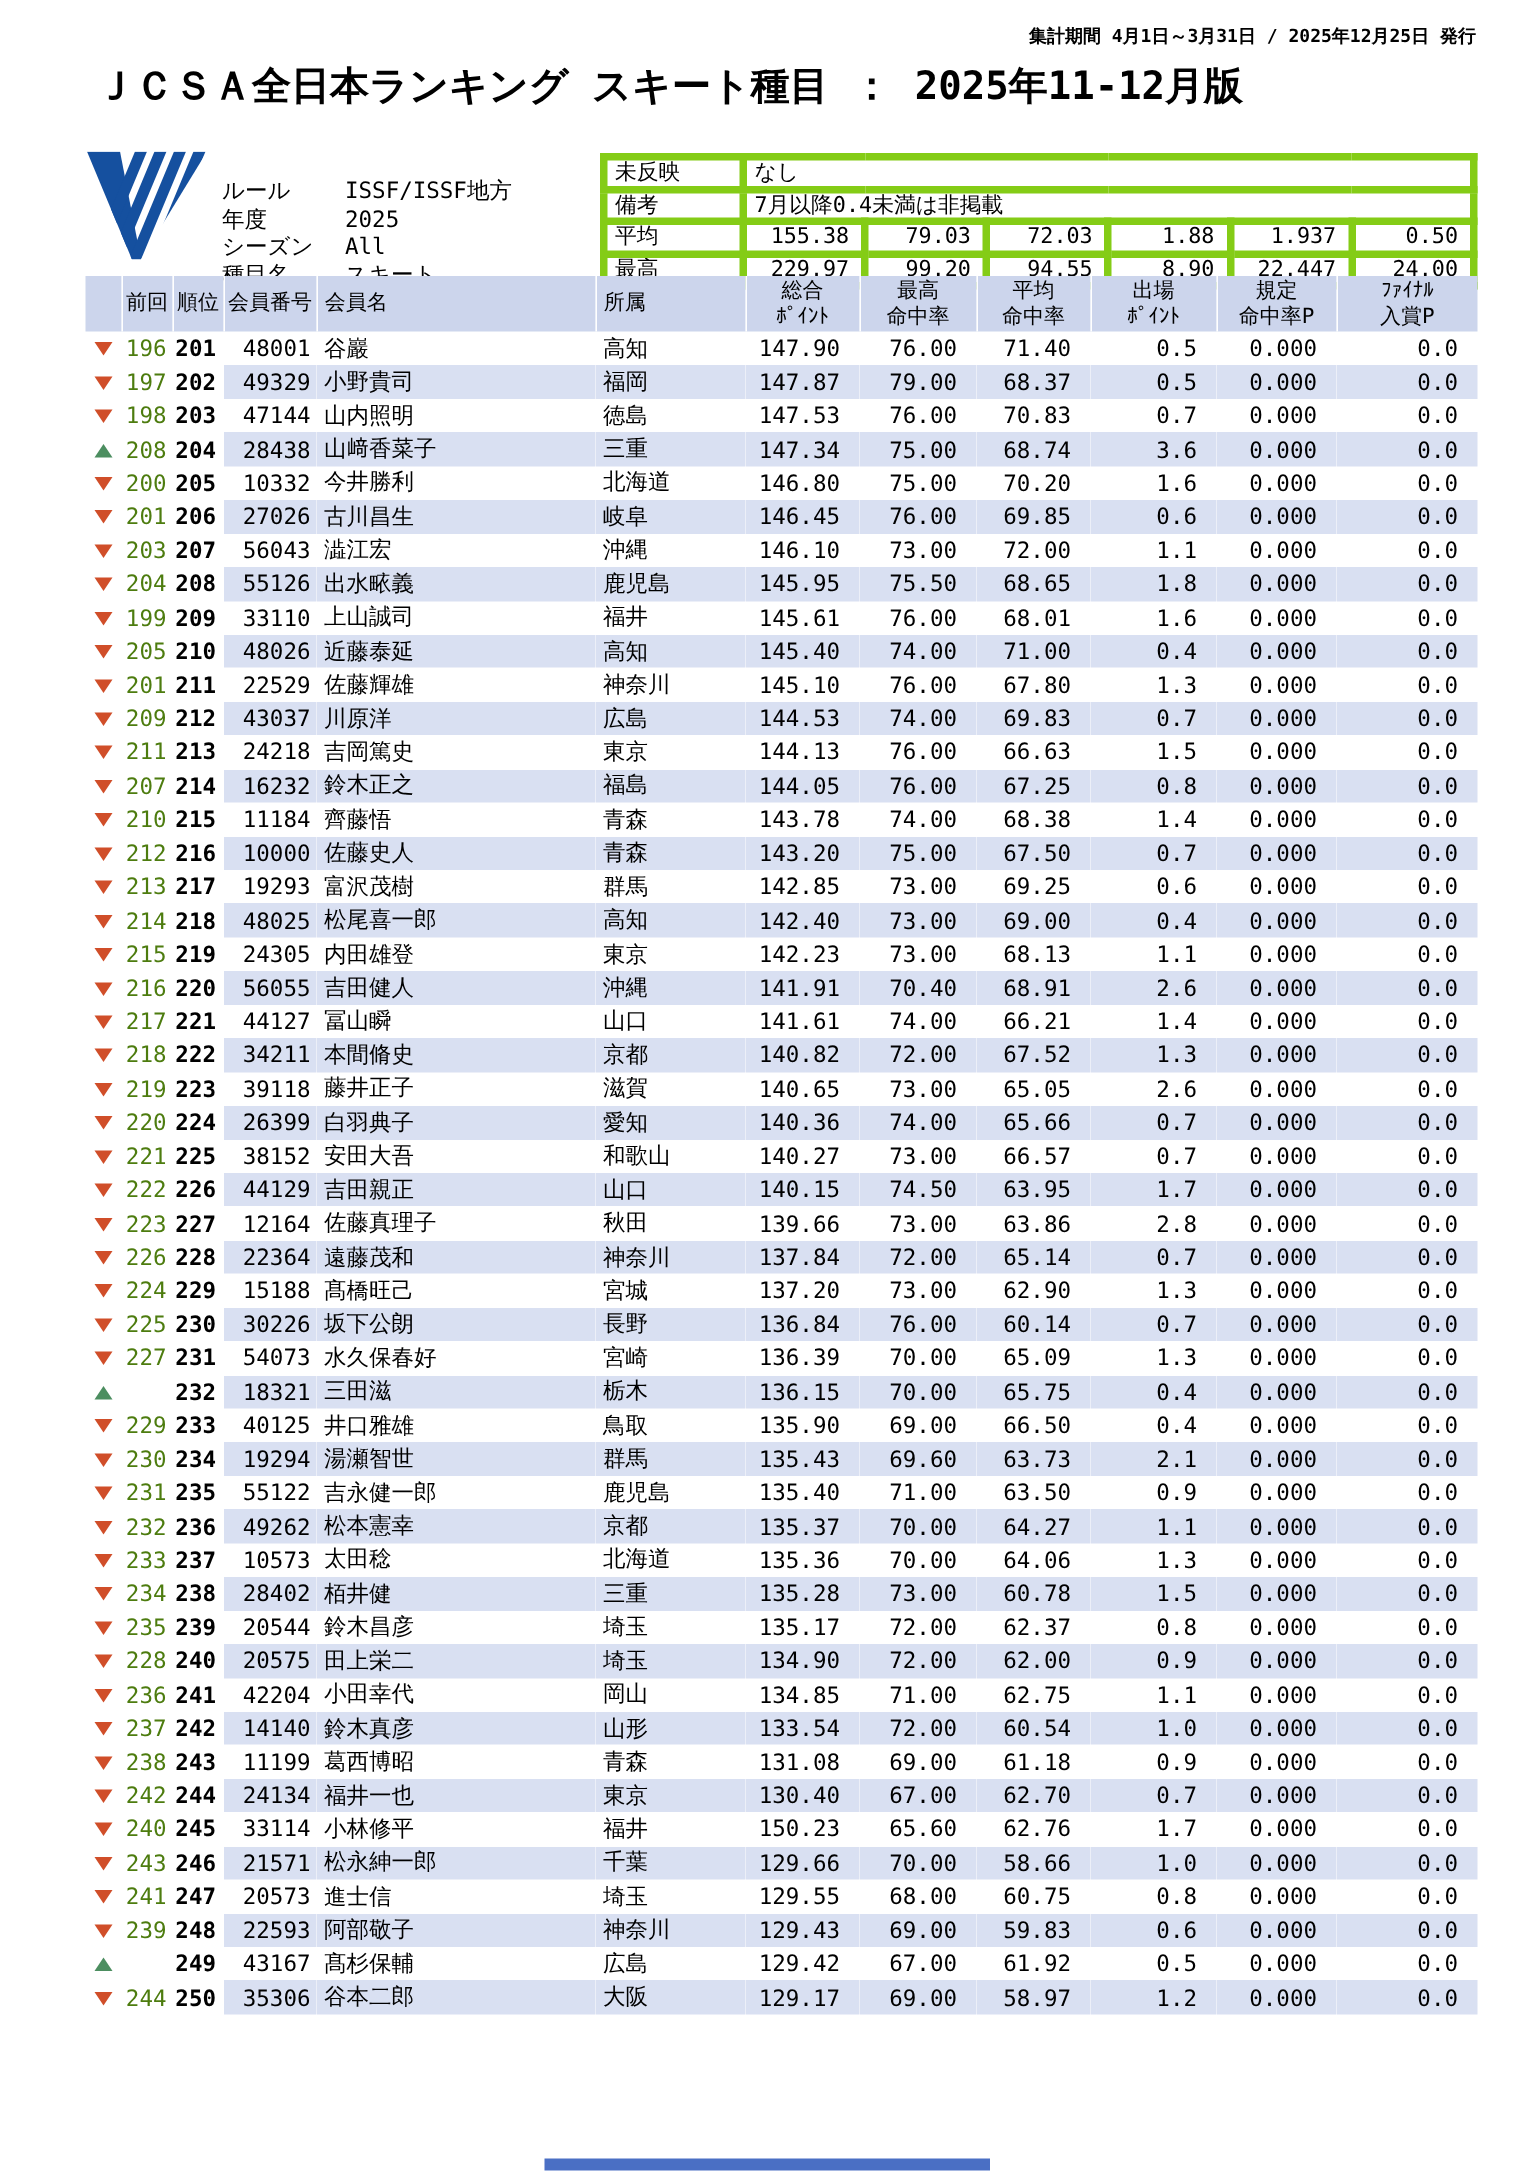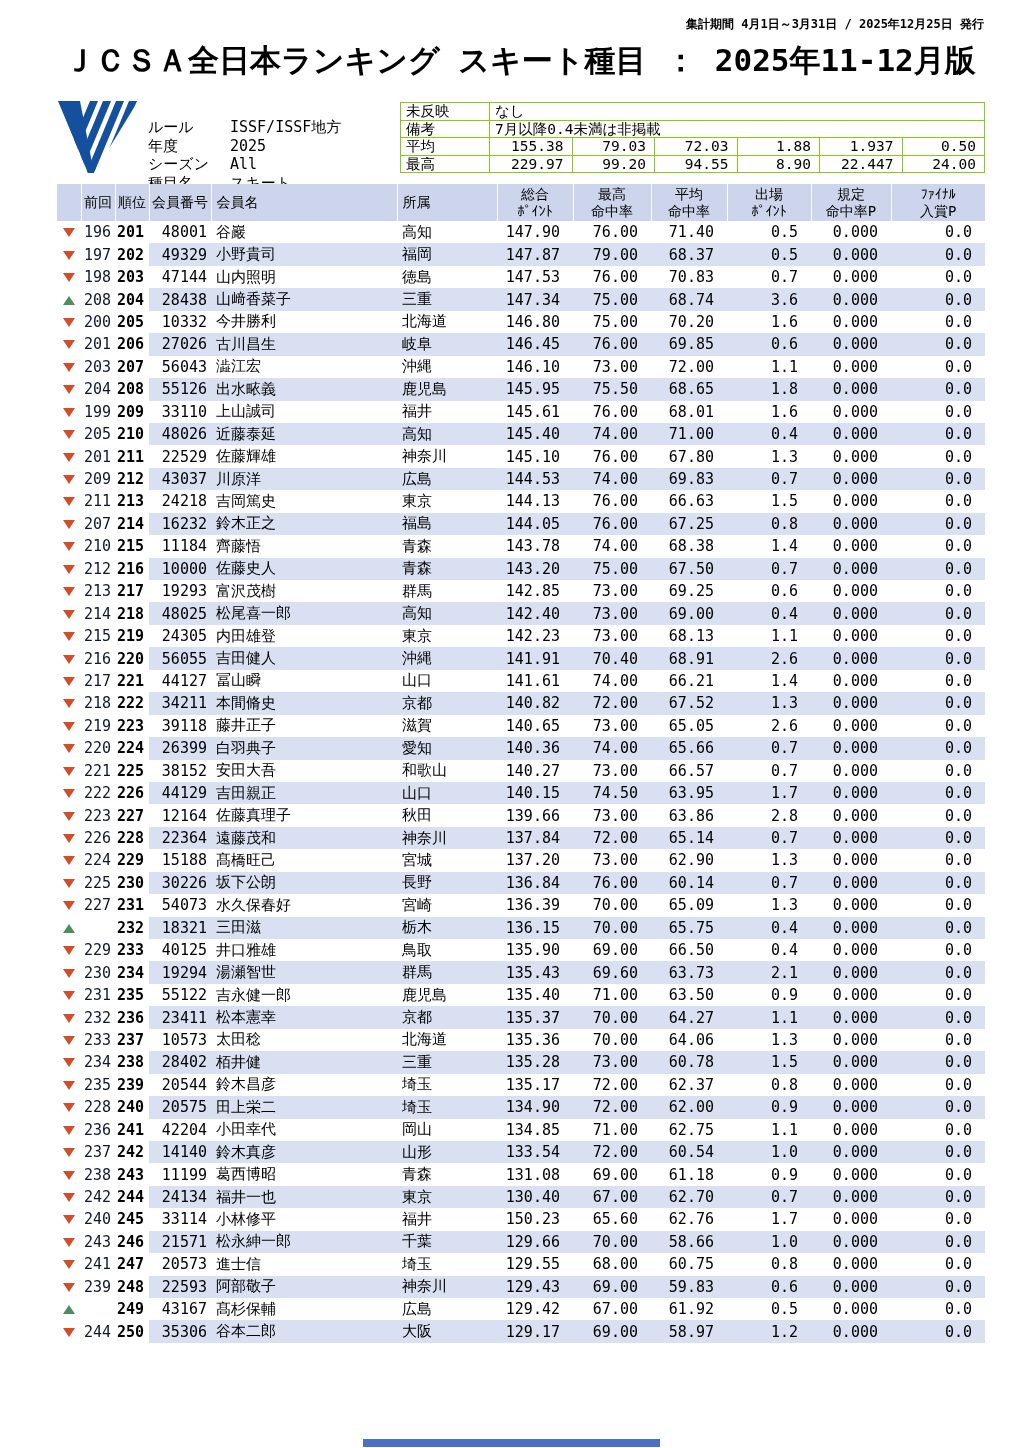--- a/index.html
+++ b/index.html
@@ -1,43 +1,43 @@
 <!DOCTYPE html>
 <html><head>
 <meta charset="utf-8">
 <style>
   html,body{margin:0;padding:0;background:#fff;}
   body{font-family:"DejaVu Sans Mono","Liberation Sans",sans-serif;color:#000;}
   .page{position:relative;width:1024px;height:1448px;background:#fff;overflow:hidden;}
 
   .issue-info{position:absolute;top:16px;right:40px;font-size:12px;font-weight:bold;letter-spacing:0;}
-  .title{position:absolute;top:40px;left:64px;margin:0;font-size:31px;font-weight:bold;white-space:nowrap;}
+  .title{position:absolute;top:40px;left:64px;margin:0;font-size:26px;font-weight:bold;white-space:nowrap;}
 
   .logo{position:absolute;left:58px;top:100px;width:80px;height:74px;}
 
   .meta{position:absolute;left:148px;top:118px;font-size:15px;line-height:18.5px;}
   .meta .mrow{white-space:nowrap;}
   .meta .ml{display:inline-block;width:82px;}
   .meta .mv{display:inline-block;}
 
   table{border-collapse:collapse;}
   .summary{position:absolute;left:400px;top:102px;width:585px;font-size:14.5px;table-layout:fixed;}
-  .summary td{border:1px solid #84cc16;height:16.5px;line-height:16px;padding:0 5px;overflow:hidden;white-space:nowrap;}
+  .summary td{border:5px solid #84cc16;height:16.5px;line-height:16px;padding:0 5px;overflow:hidden;white-space:nowrap;}
   .summary .slabel{width:78px;}
   .summary .sval{text-align:right;padding-right:8px;}
   .summary .sval-wide{text-align:left;}
 
   .ranking{position:absolute;left:57px;top:184px;width:928px;font-size:15px;table-layout:fixed;}
   .ranking th{background:#ccd5ec;font-weight:normal;font-size:14px;line-height:17px;height:37px;
               vertical-align:middle;text-align:center;white-space:pre-line;border-left:1px solid #fff;padding:0;}
   .ranking th:first-child{border-left:none;}
   .ranking td{height:22.45px;padding:0;vertical-align:middle;white-space:nowrap;overflow:hidden;}
   .ranking th.al,.ranking td.nm,.ranking td.pref{text-align:left;padding-left:5px;}
   .ranking td.g{text-align:center;}
-  .ranking td.prev{text-align:right;padding-right:4px;color:#0f172a;}
+  .ranking td.prev{text-align:right;padding-right:4px;color:#4d7c0f;}
   .ranking td.rank{text-align:right;padding-right:5px;font-weight:bold;}
   .ranking td.mem{text-align:right;padding-right:4px;}
   .ranking td.num{text-align:right;padding-right:13px;}
   .ranking tr.striped td.sh{background:#d9e0f2;}
 
   .tri{display:inline-block;width:0;height:0;}
   .tri.down{border-left:6.5px solid transparent;border-right:6.5px solid transparent;border-top:9px solid #d04e29;}
   .tri.up{border-left:6.5px solid transparent;border-right:6.5px solid transparent;border-bottom:9px solid #4c8e60;}
 
   .footer-bar{position:absolute;left:363px;top:1439px;width:297px;height:8px;background:#4a6fc4;}
@@ -628,21 +628,21 @@
           <td class="num sh">71.00</td>
           <td class="num sh">63.50</td>
           <td class="num sh">0.9</td>
           <td class="num sh">0.000</td>
           <td class="num sh">0.0</td>
         </tr>
         <tr class="striped">
           <td class="g"><span class="tri down"></span></td>
           <td class="prev">232</td>
           <td class="rank">236</td>
-          <td class="mem sh">23411</td>
+          <td class="mem sh">49262</td>
           <td class="nm sh">松本憲幸</td>
           <td class="pref sh">京都</td>
           <td class="num sh">135.37</td>
           <td class="num sh">70.00</td>
           <td class="num sh">64.27</td>
           <td class="num sh">1.1</td>
           <td class="num sh">0.000</td>
           <td class="num sh">0.0</td>
         </tr>
         <tr>

